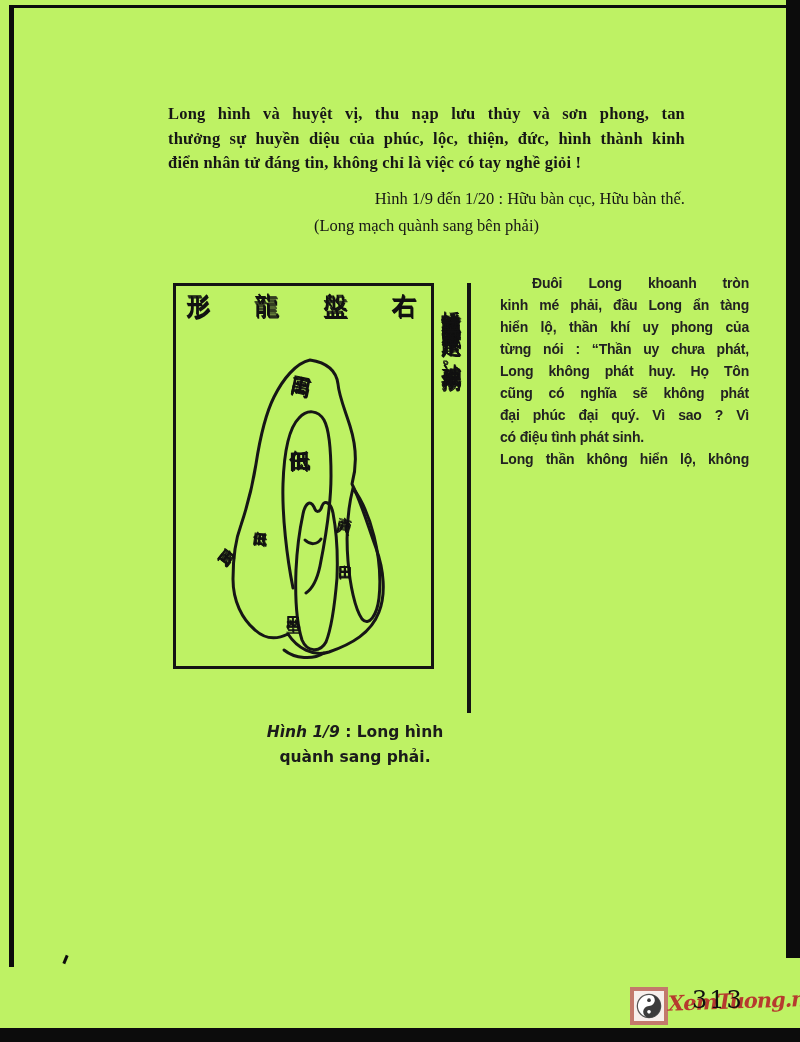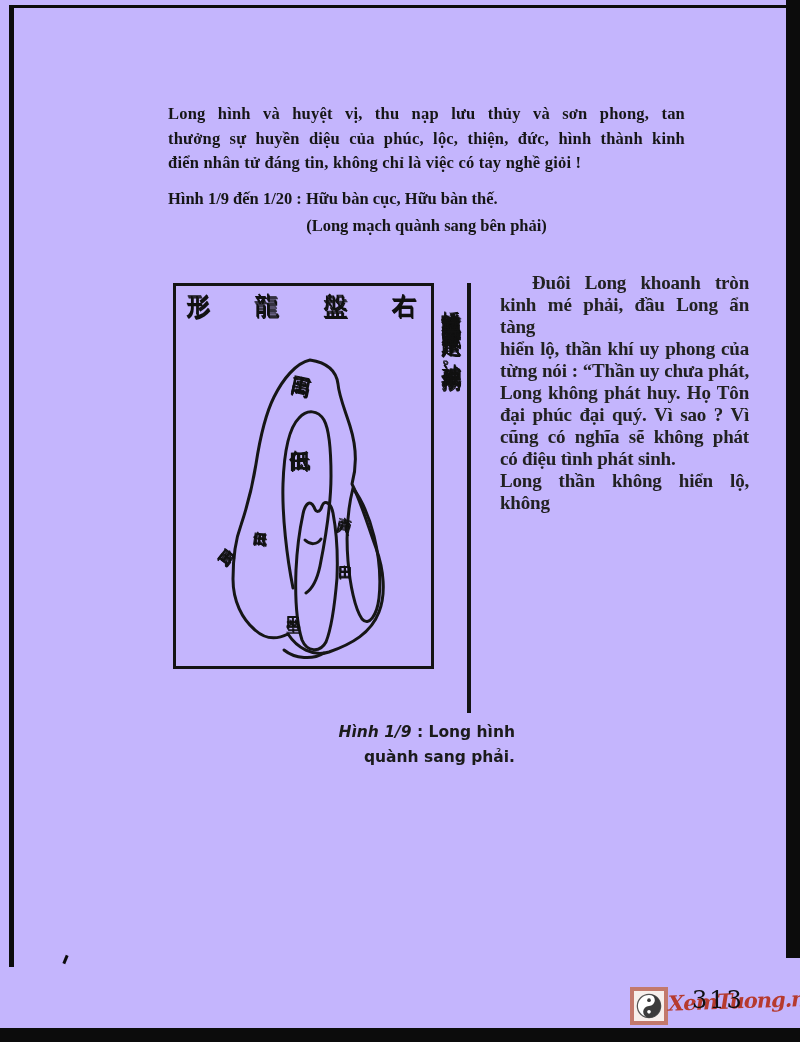--- a/index.html
+++ b/index.html
@@ -1,36 +1,36 @@
 <!DOCTYPE html>
 <html lang="vi"><head>
 <meta charset="utf-8">
 <style>
   html,body{margin:0;padding:0;background:#ffffff;}
   #page{
-    position:relative;width:800px;height:1042px;background:#c4b5fd;overflow:hidden;
+    position:relative;width:800px;height:1042px;background:#bef264;overflow:hidden;
     font-family:"Liberation Serif",serif;color:#161616;
   }
   
   .scanline{position:absolute;background:#0c0c0c;}
   #scan-top{left:10px;top:5px;width:788px;height:3px;}
   #scan-left{left:9px;top:5px;width:5px;height:962px;}
   #scan-right{left:786px;top:0;width:14px;height:958px;}
   #scan-bottom{left:0;top:1028px;width:800px;height:14px;}
   #stray-mark{left:64px;top:955px;width:3px;height:9px;transform:rotate(22deg);}
   
   #intro{position:absolute;left:168px;top:102px;width:517px;
     font-size:16.5px;font-weight:700;line-height:24.5px;letter-spacing:.2px;}
   .jline{text-align:justify;text-align-last:justify;}
   .jline.last{text-align-last:left;}
   
-  #figures-heading{position:absolute;left:168px;top:189px;width:517px;text-align:left;
-    font-size:16.5px;font-weight:700;}
+  #figures-heading{position:absolute;left:168px;top:189px;width:517px;text-align:right;
+    font-size:16.5px;font-weight:400;}
   #figures-subheading{position:absolute;left:168px;top:216px;width:517px;text-align:center;
-    font-size:16.5px;font-weight:700;}
+    font-size:16.5px;font-weight:400;}
   
   #figure-box{position:absolute;left:173px;top:283px;width:255px;height:380px;
     border:3px solid #141414;}
   #figure-title-row{position:absolute;left:10px;top:6px;right:14px;display:flex;
     justify-content:space-between;font-size:25px;line-height:30px;}
   .cjk{color:#111;text-shadow:.6px .6px 0 #111,-.6px -.6px 0 #111;font-family:"DejaVu Sans",sans-serif;}
   #dragon-map-drawing{position:absolute;left:0;top:0;width:255px;height:380px;}
   .map-label{position:absolute;writing-mode:vertical-rl;text-orientation:upright;
     letter-spacing:2px;line-height:1;}
   #map-label-top{left:121px;top:74px;font-size:20px;transform:rotate(12deg);}
@@ -39,26 +39,26 @@
   #map-label-left-high{left:54px;top:255px;font-size:15px;transform:rotate(38deg);}
   #map-label-right-upper{left:166px;top:221px;font-size:14px;transform:rotate(14deg);}
   #map-label-right-lower{left:163px;top:268px;font-size:14px;}
   #map-label-bottom{left:111px;top:320px;font-size:14px;}
   
   #side-column{position:absolute;left:434px;top:283px;width:33px;height:430px;
     border-right:4px solid #141414;}
   #side-column-text{position:absolute;left:3px;top:12px;writing-mode:vertical-rl;
     text-orientation:upright;font-size:20px;letter-spacing:2.5px;line-height:30px;}
   
-  #figure-caption{position:absolute;left:195px;top:720px;width:320px;text-align:right;
+  #figure-caption{position:absolute;left:195px;top:720px;width:320px;text-align:center;
     font-family:"DejaVu Sans",sans-serif;font-size:15.5px;font-weight:700;line-height:25px;color:#1b1b1b;}
   .italic{font-style:italic;}
   
   #body-right{position:absolute;left:500px;top:272px;width:249px;
-    font-family:Liberation Serif, serif;font-size:19px;font-weight:700;
+    font-family:Liberation Sans, sans-serif;font-size:14px;font-weight:700;
     line-height:22px;color:#222;letter-spacing:-.2px;}
   #body-right .indent{padding-left:32px;}
   
   #watermark{position:absolute;left:628px;top:984px;width:170px;height:46px;}
   #yinyang-logo{position:absolute;left:2px;top:3px;width:30px;height:30px;
     border:4px solid #c3796c;background:#f7efec;}
   #site-name{position:absolute;left:40px;top:4px;font-family:"DejaVu Serif",serif;
     font-style:italic;font-weight:700;font-size:21px;color:#b63a2e;transform:rotate(-2deg);
     letter-spacing:-1px;white-space:nowrap;}
   #page-number{position:absolute;left:64px;top:2px;font-family:"DejaVu Serif",serif;
@@ -118,22 +118,22 @@
     <div><span class="italic">Hình 1/9</span><span> : Long hình</span></div>
     <div>quành sang phải.</div>
   </div>
 
   <div id="body-right">
     <div class="jline indent">Đuôi Long khoanh tròn</div>
     <div class="jline">kinh mé phải, đầu Long ẩn tàng</div>
     <div class="jline">hiển lộ, thần khí uy phong của</div>
     <div class="jline">từng nói : “Thần uy chưa phát,</div>
     <div class="jline">Long không phát huy. Họ Tôn</div>
+    <div class="jline">cũng có nghĩa sẽ không phát</div>
     <div class="jline">đại phúc đại quý. Vì sao ? Vì</div>
-    <div class="jline">cũng có nghĩa sẽ không phát</div>
     <div class="jline last">có điệu tình phát sinh.</div>
     <div class="jline">Long thần không hiển lộ, không</div>
   </div>
 
   <div id="watermark">
     <div id="yinyang-logo">
       <svg viewBox="0 0 36 36" width="30" height="30" xmlns="http://www.w3.org/2000/svg">
         <circle cx="18" cy="18" r="14" fill="#ffffff" stroke="#555" stroke-width="1.5"></circle>
         <path d="M18,4 a14,14 0 0 1 0,28 a7,7 0 0 1 0,-14 a7,7 0 0 0 0,-14 z" fill="#3b3b3b"></path>
         <circle cx="18" cy="11" r="2.2" fill="#3b3b3b"></circle>

